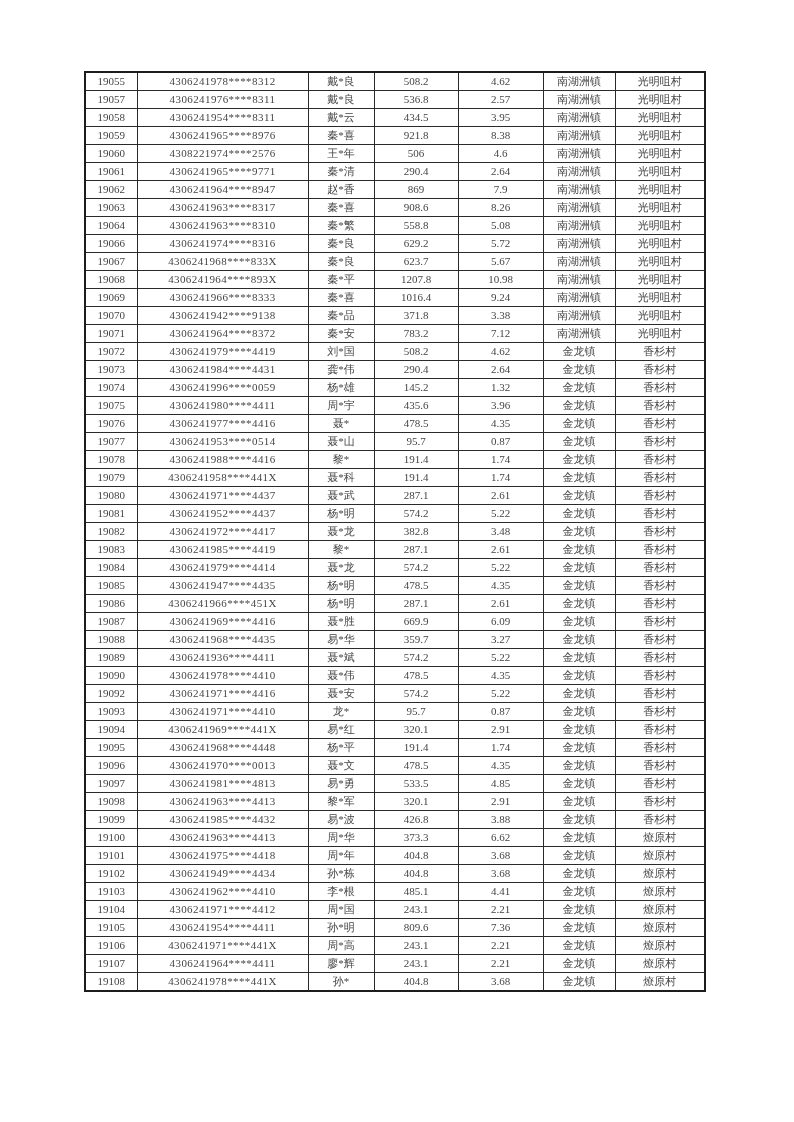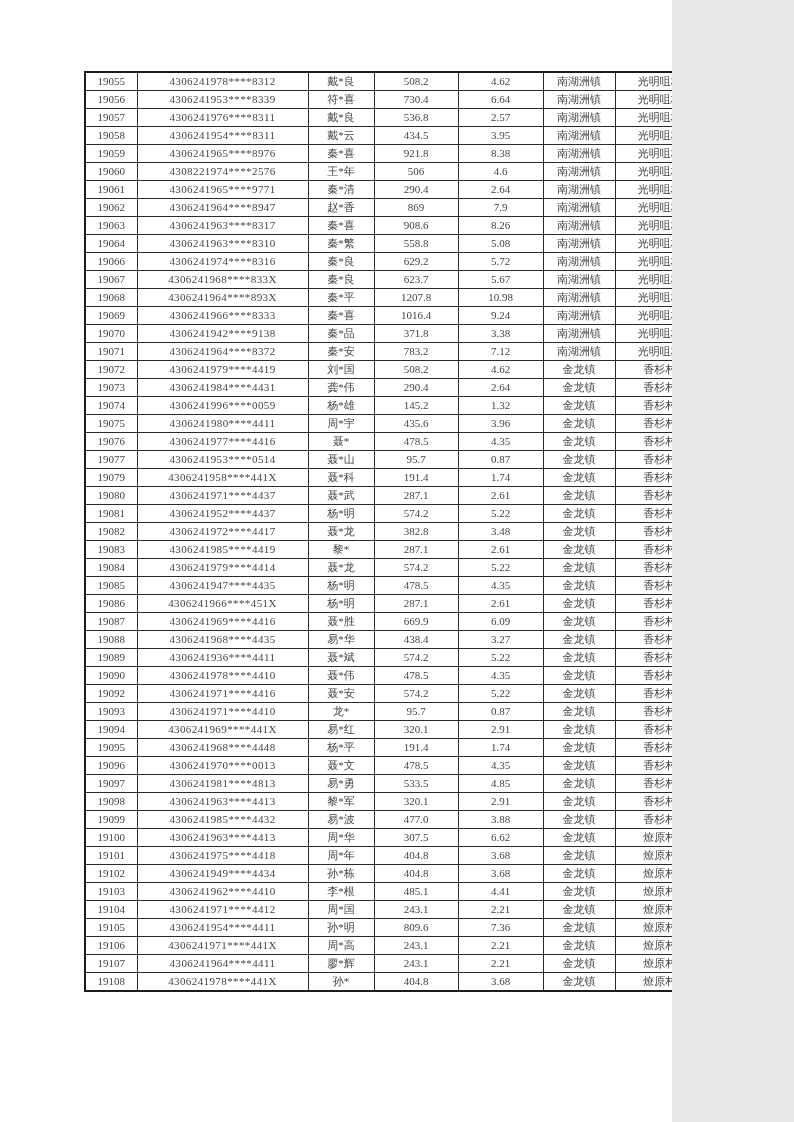--- a/index.html
+++ b/index.html
@@ -3,21 +3,21 @@
 <meta charset="utf-8">
 <style>
   html,body{margin:0;padding:0;}
   body{
     width:794px;height:1122px;
     background:#e8e8e8;
     font-family:"Liberation Serif","DejaVu Serif",serif;
   }
   .page{
     position:relative;
-    width:672px;height:1122px;
+    width:794px;height:1122px;
     background:#ffffff;
     overflow:hidden;
   }
   table.roster{
     position:absolute;
     left:84px;top:71px;
     width:620px;
     border-collapse:collapse;
     table-layout:fixed;
     border:2px solid #1c1c1c;
@@ -54,29 +54,20 @@
         <tr>
     <td class="c-seq">19055</td>
     <td class="c-id">4306241978****8312</td>
     <td class="c-name">戴*良</td>
     <td class="c-v1">508.2</td>
     <td class="c-v2">4.62</td>
     <td class="c-town">南湖洲镇</td>
     <td class="c-vill">光明咀村</td>
   </tr>
         <tr>
-    <td class="c-seq">19056</td>
-    <td class="c-id">4306241953****8339</td>
-    <td class="c-name">符*喜</td>
-    <td class="c-v1">730.4</td>
-    <td class="c-v2">6.64</td>
-    <td class="c-town">南湖洲镇</td>
-    <td class="c-vill">光明咀村</td>
-  </tr>
-        <tr>
     <td class="c-seq">19057</td>
     <td class="c-id">4306241976****8311</td>
     <td class="c-name">戴*良</td>
     <td class="c-v1">536.8</td>
     <td class="c-v2">2.57</td>
     <td class="c-town">南湖洲镇</td>
     <td class="c-vill">光明咀村</td>
   </tr>
         <tr>
     <td class="c-seq">19058</td>
@@ -243,20 +234,29 @@
         <tr>
     <td class="c-seq">19077</td>
     <td class="c-id">4306241953****0514</td>
     <td class="c-name">聂*山</td>
     <td class="c-v1">95.7</td>
     <td class="c-v2">0.87</td>
     <td class="c-town">金龙镇</td>
     <td class="c-vill">香杉村</td>
   </tr>
         <tr>
+    <td class="c-seq">19078</td>
+    <td class="c-id">4306241988****4416</td>
+    <td class="c-name">黎*</td>
+    <td class="c-v1">191.4</td>
+    <td class="c-v2">1.74</td>
+    <td class="c-town">金龙镇</td>
+    <td class="c-vill">香杉村</td>
+  </tr>
+        <tr>
     <td class="c-seq">19079</td>
     <td class="c-id">4306241958****441X</td>
     <td class="c-name">聂*科</td>
     <td class="c-v1">191.4</td>
     <td class="c-v2">1.74</td>
     <td class="c-town">金龙镇</td>
     <td class="c-vill">香杉村</td>
   </tr>
         <tr>
     <td class="c-seq">19080</td>
@@ -327,21 +327,21 @@
     <td class="c-name">聂*胜</td>
     <td class="c-v1">669.9</td>
     <td class="c-v2">6.09</td>
     <td class="c-town">金龙镇</td>
     <td class="c-vill">香杉村</td>
   </tr>
         <tr>
     <td class="c-seq">19088</td>
     <td class="c-id">4306241968****4435</td>
     <td class="c-name">易*华</td>
-    <td class="c-v1">438.4</td>
+    <td class="c-v1">359.7</td>
     <td class="c-v2">3.27</td>
     <td class="c-town">金龙镇</td>
     <td class="c-vill">香杉村</td>
   </tr>
         <tr>
     <td class="c-seq">19089</td>
     <td class="c-id">4306241936****4411</td>
     <td class="c-name">聂*斌</td>
     <td class="c-v1">574.2</td>
     <td class="c-v2">5.22</td>
@@ -417,30 +417,30 @@
     <td class="c-name">黎*军</td>
     <td class="c-v1">320.1</td>
     <td class="c-v2">2.91</td>
     <td class="c-town">金龙镇</td>
     <td class="c-vill">香杉村</td>
   </tr>
         <tr>
     <td class="c-seq">19099</td>
     <td class="c-id">4306241985****4432</td>
     <td class="c-name">易*波</td>
-    <td class="c-v1">477.0</td>
+    <td class="c-v1">426.8</td>
     <td class="c-v2">3.88</td>
     <td class="c-town">金龙镇</td>
     <td class="c-vill">香杉村</td>
   </tr>
         <tr>
     <td class="c-seq">19100</td>
     <td class="c-id">4306241963****4413</td>
     <td class="c-name">周*华</td>
-    <td class="c-v1">307.5</td>
+    <td class="c-v1">373.3</td>
     <td class="c-v2">6.62</td>
     <td class="c-town">金龙镇</td>
     <td class="c-vill">燎原村</td>
   </tr>
         <tr>
     <td class="c-seq">19101</td>
     <td class="c-id">4306241975****4418</td>
     <td class="c-name">周*年</td>
     <td class="c-v1">404.8</td>
     <td class="c-v2">3.68</td>

